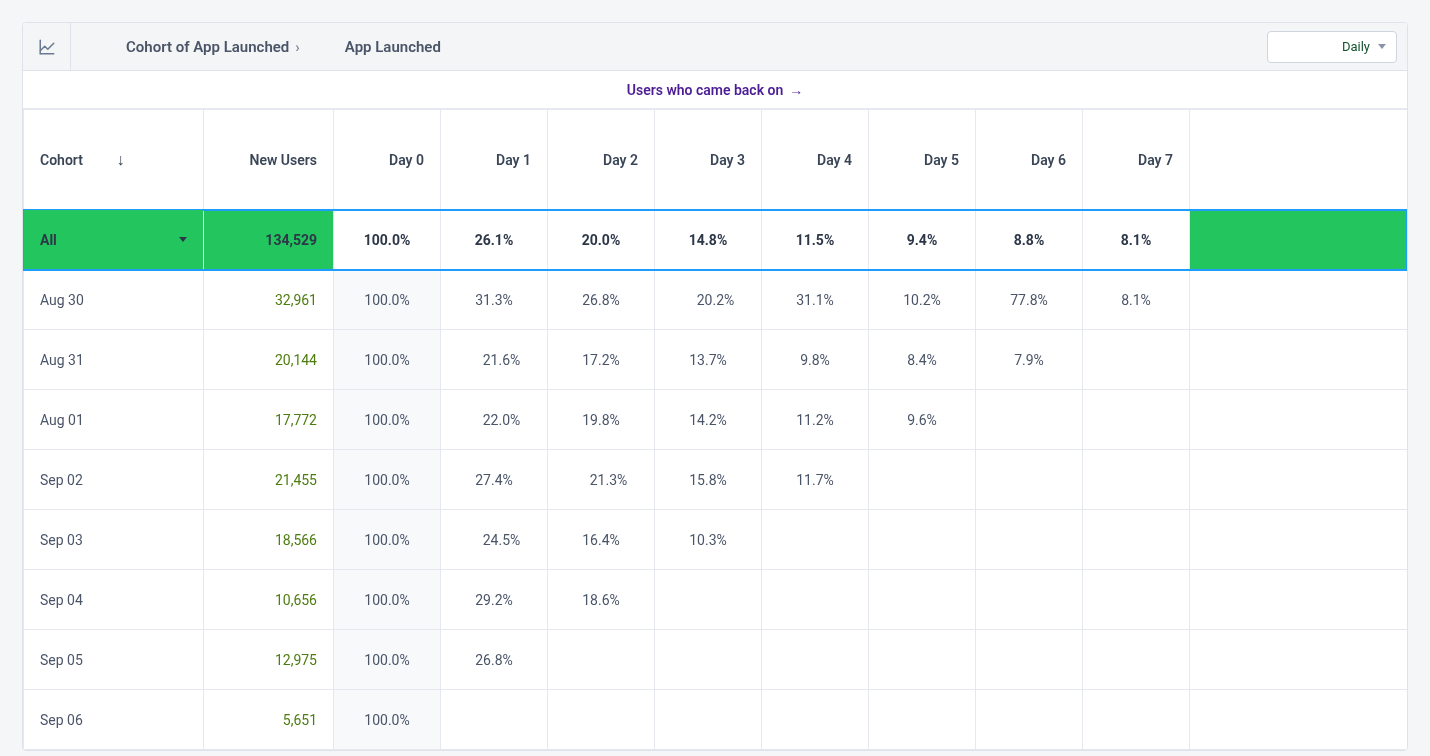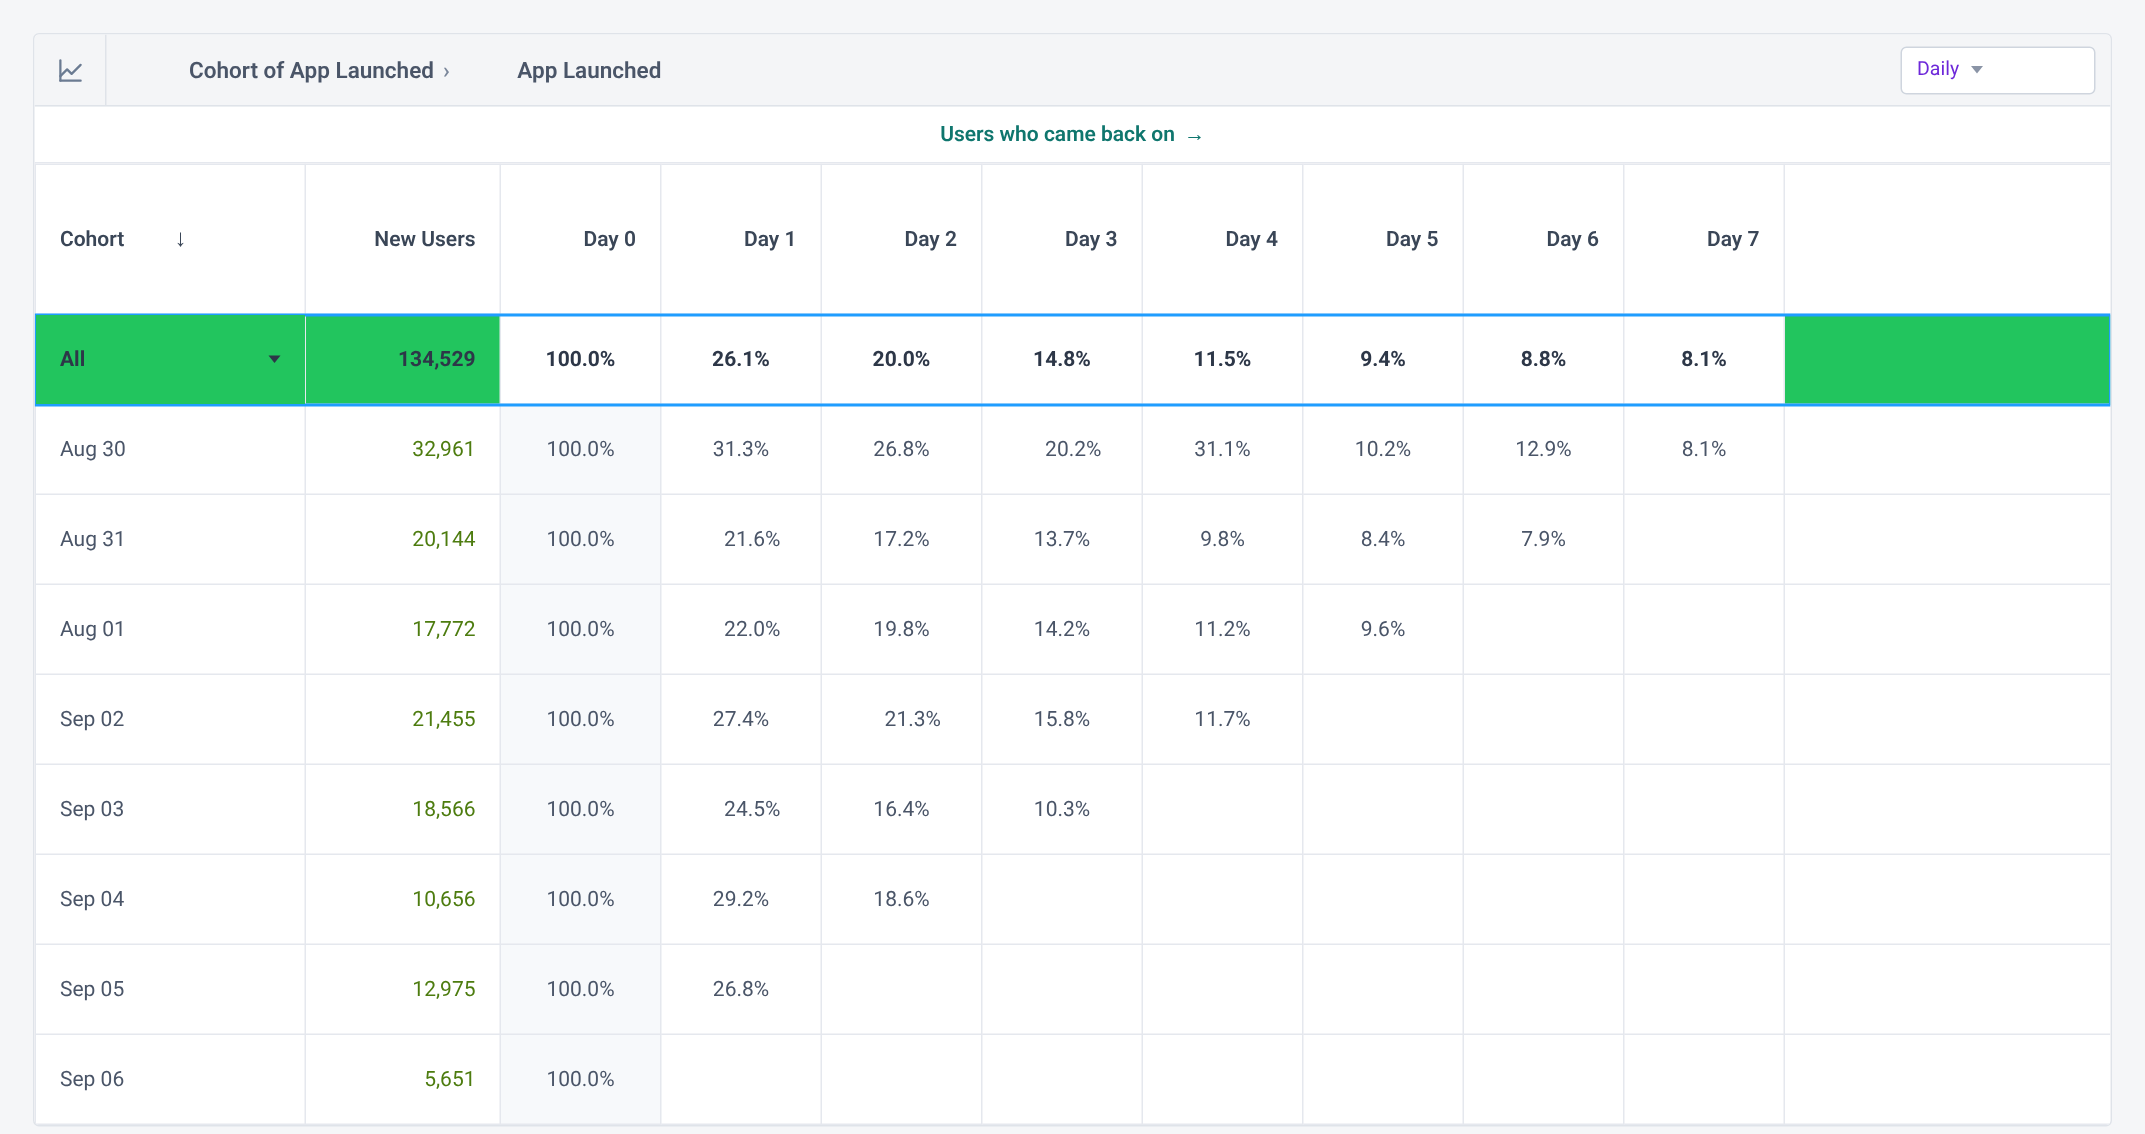--- a/index.html
+++ b/index.html
@@ -49,41 +49,41 @@
     padding-right: 10px;
   }
   .dropdown {
     background: #fff;
     border: 1px solid #cfd5de;
     border-radius: 4px;
     height: 32px;
     min-width: 130px;
     display: flex;
     align-items: center;
-    justify-content: flex-start;
+    justify-content: flex-end;
     padding: 0 10px;
     font-size: 13px;
-    color: #6d28d9;
+    color: #14532d;
     cursor: pointer;
   }
   .dropdown .caret {
     width: 0; height: 0;
     border-left: 4px solid transparent;
     border-right: 4px solid transparent;
     border-top: 5px solid #8a94a6;
     margin-left: 8px;
   }
   .subheader {
     height: 38px;
     display: flex;
     align-items: center;
     justify-content: center;
     border-bottom: 1px solid #e5e8ee;
     font-weight: 600;
-    color: #0f766e;
+    color: #4c1d95;
     font-size: 14px;
   }
   .subheader .arrow { margin-left: 6px; font-weight: 600; }
   .table-wrap { overflow-x: auto; }
   table {
     border-collapse: collapse;
     width: 100%;
     table-layout: fixed;
   }
   th, td {
@@ -227,21 +227,21 @@
           </tr>
           <tr>
             <td class="cohort-cell">Aug 30</td>
             <td class="num">32,961</td>
             <td class="metric day0">100.0%</td>
             <td class="metric s5">31.3%</td>
             <td class="metric s5">26.8%</td>
             <td class="metric s4">20.2%</td>
             <td class="metric s2">31.1%</td>
             <td class="metric s1">10.2%</td>
-            <td class="metric s1">12.9%</td>
+            <td class="metric s1">77.8%</td>
             <td class="metric s1">8.1%</td>
             <td class="filler"></td>
           </tr>
           <tr>
             <td class="cohort-cell">Aug 31</td>
             <td class="num">20,144</td>
             <td class="metric day0">100.0%</td>
             <td class="metric s4">21.6%</td>
             <td class="metric s3">17.2%</td>
             <td class="metric s2">13.7%</td>

